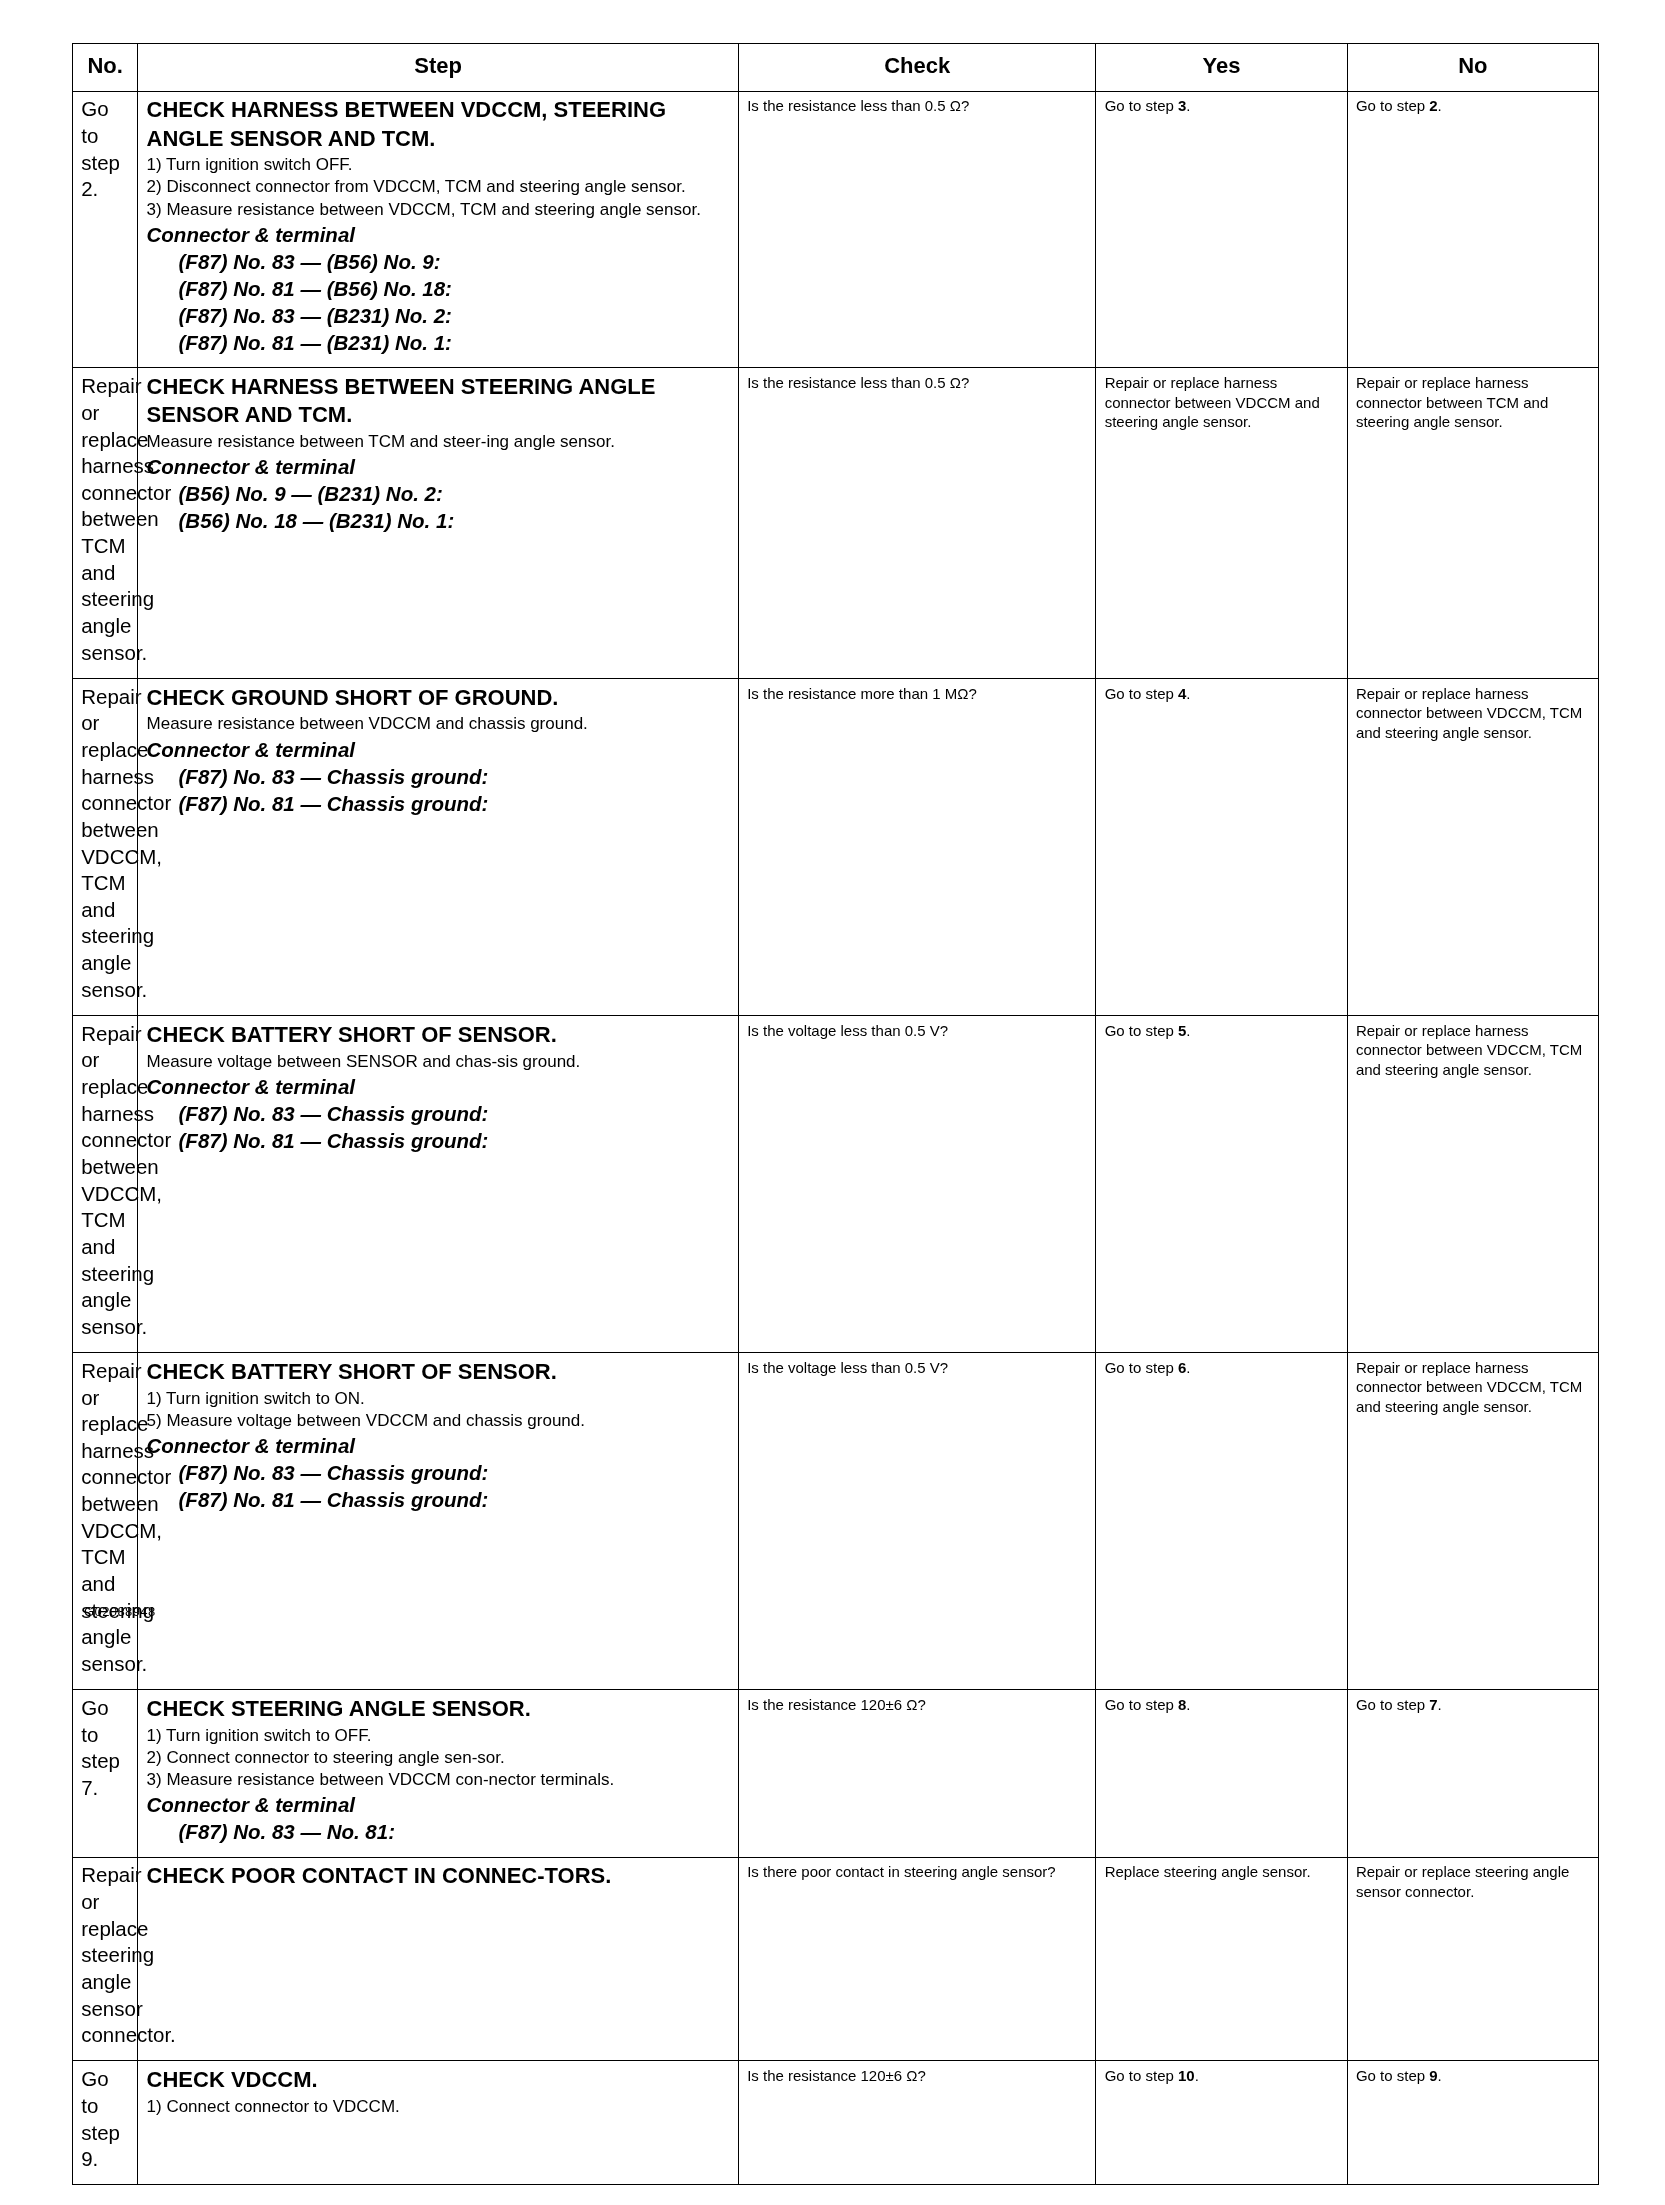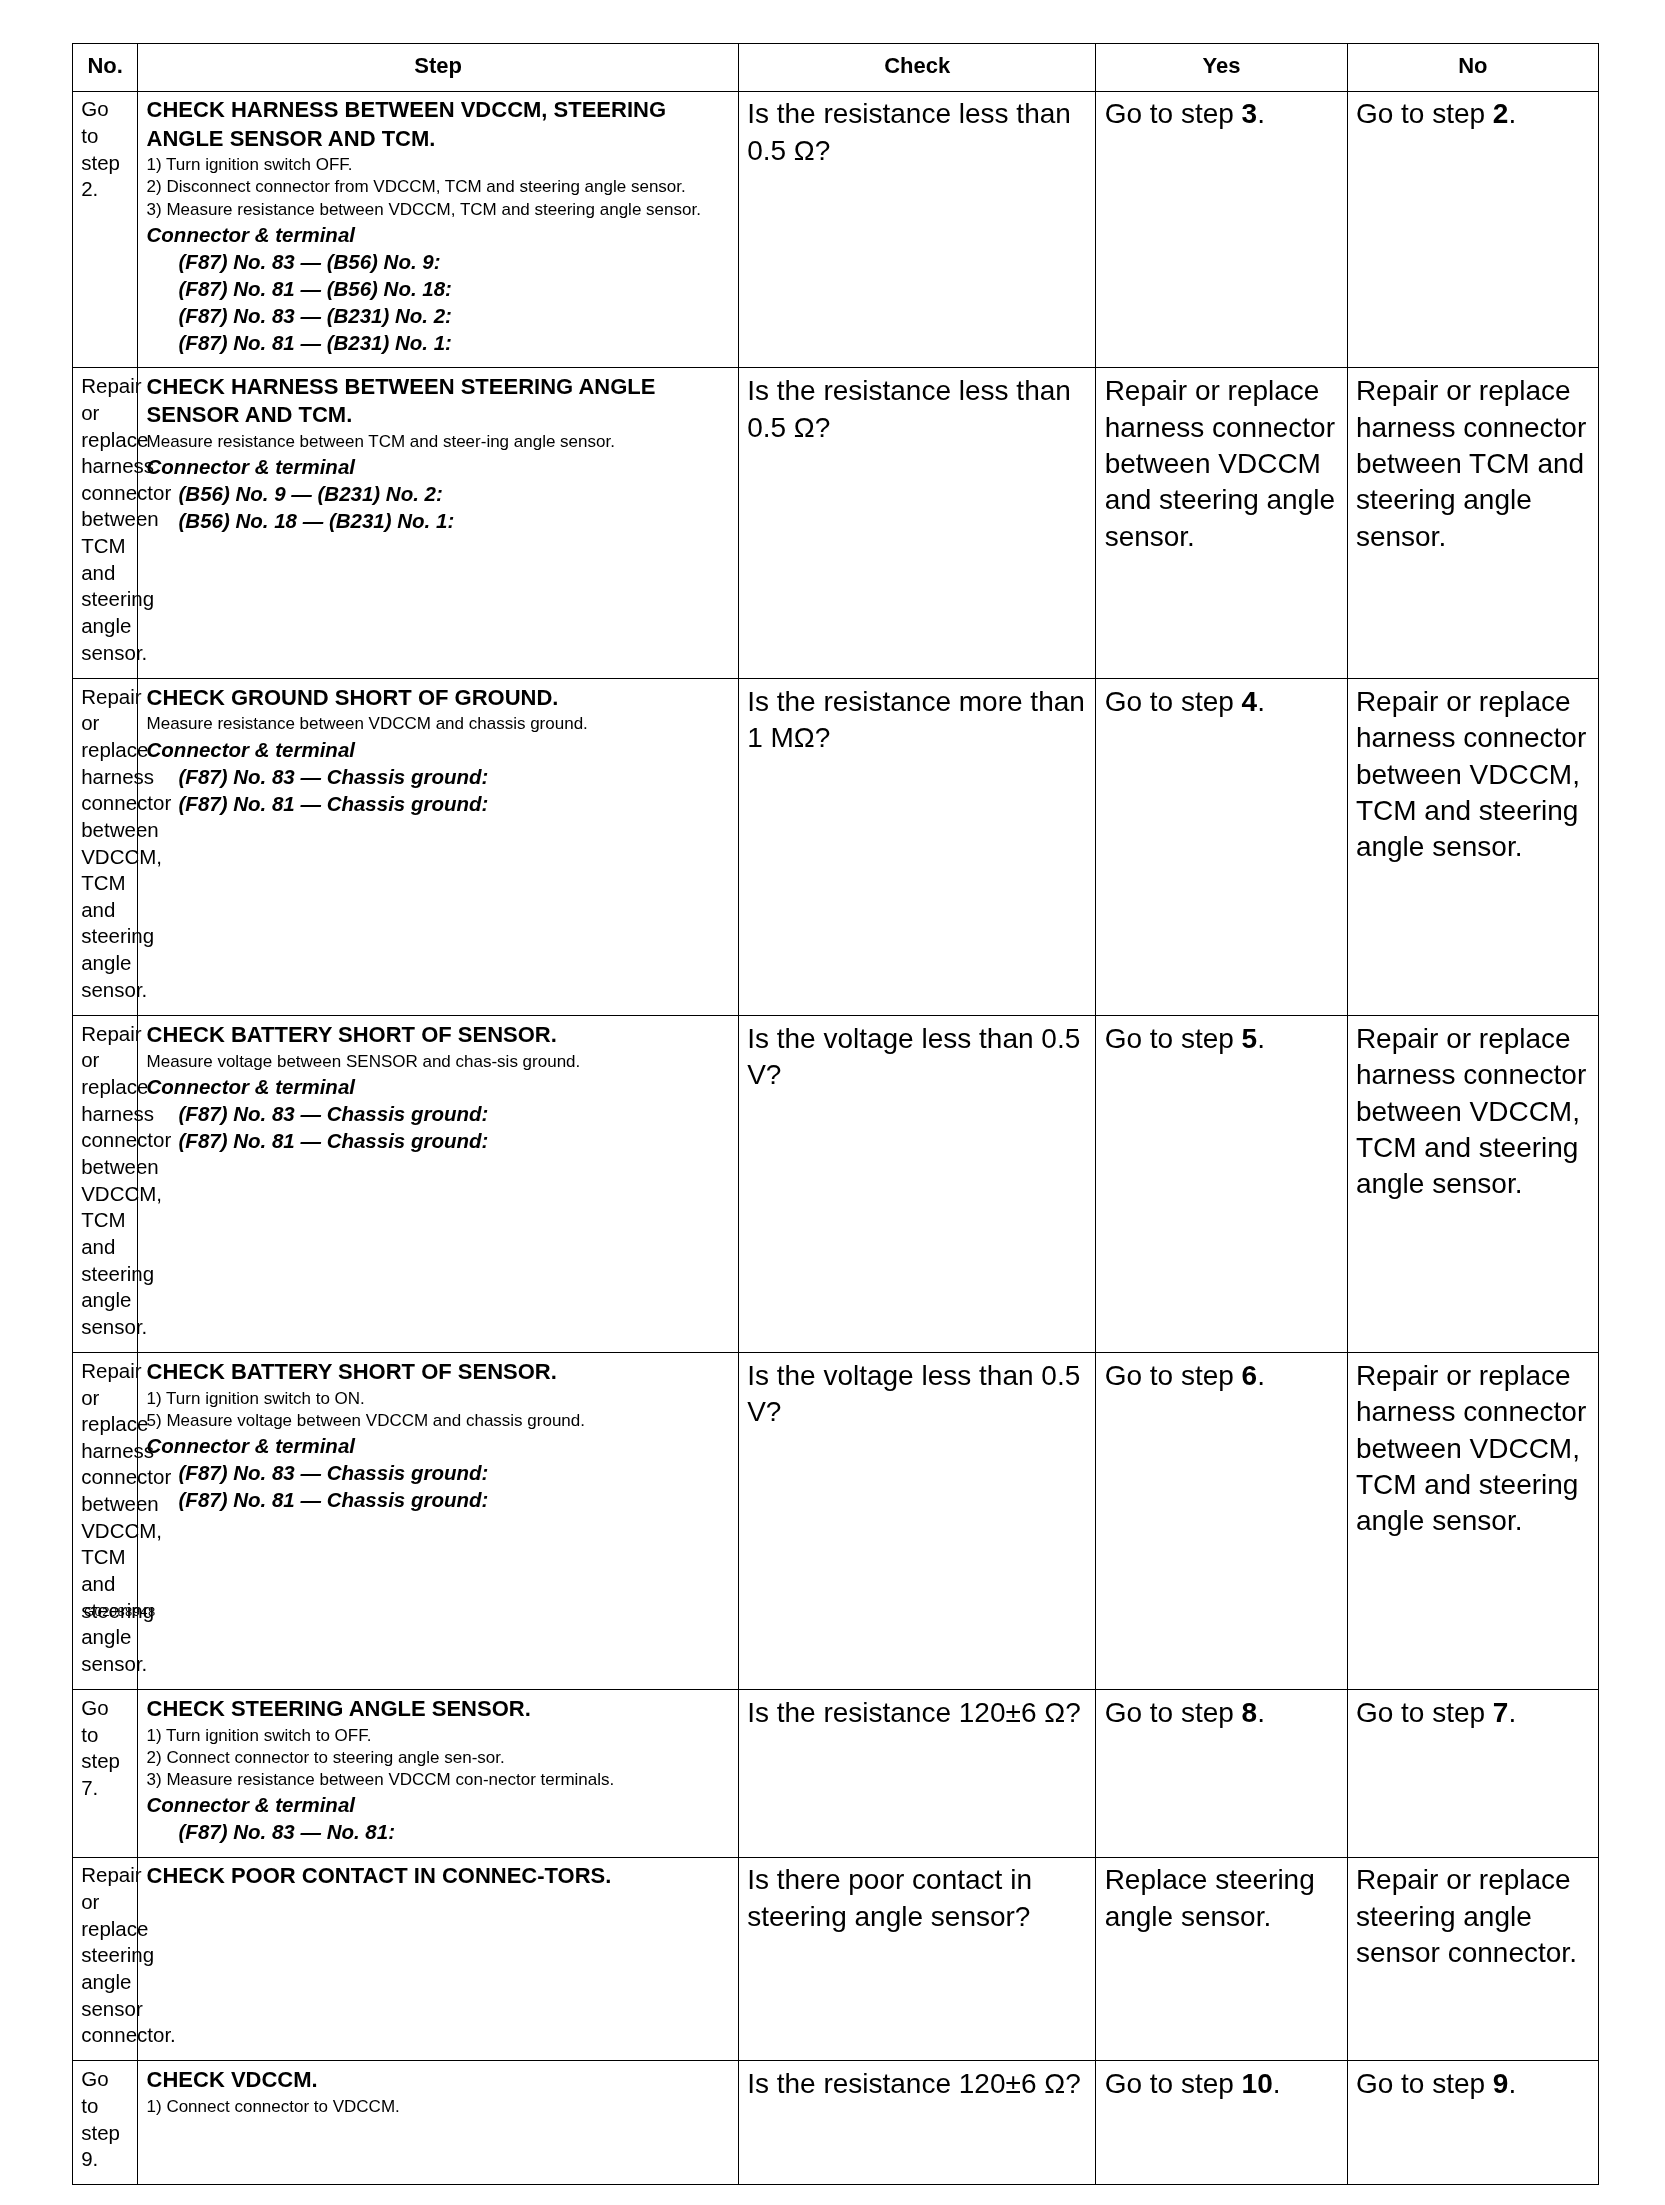--- a/index.html
+++ b/index.html
@@ -70,21 +70,21 @@
     line-height: 1.32;
   }
   .sub-item {
     font-weight: bold;
     font-style: italic;
     font-size: 20.5px;
     margin-left: 32px;
     line-height: 1.32;
   }
   .cell-text {
-    font-size: 28px;
+    font-size: 15px;
     line-height: 1.30;
   }
   .b { font-weight: bold; }
   .footer-code {
     position: absolute;
     left: 84px;
     bottom: 34px;
     font-size: 13px;
     letter-spacing: 0.4px;
   }

